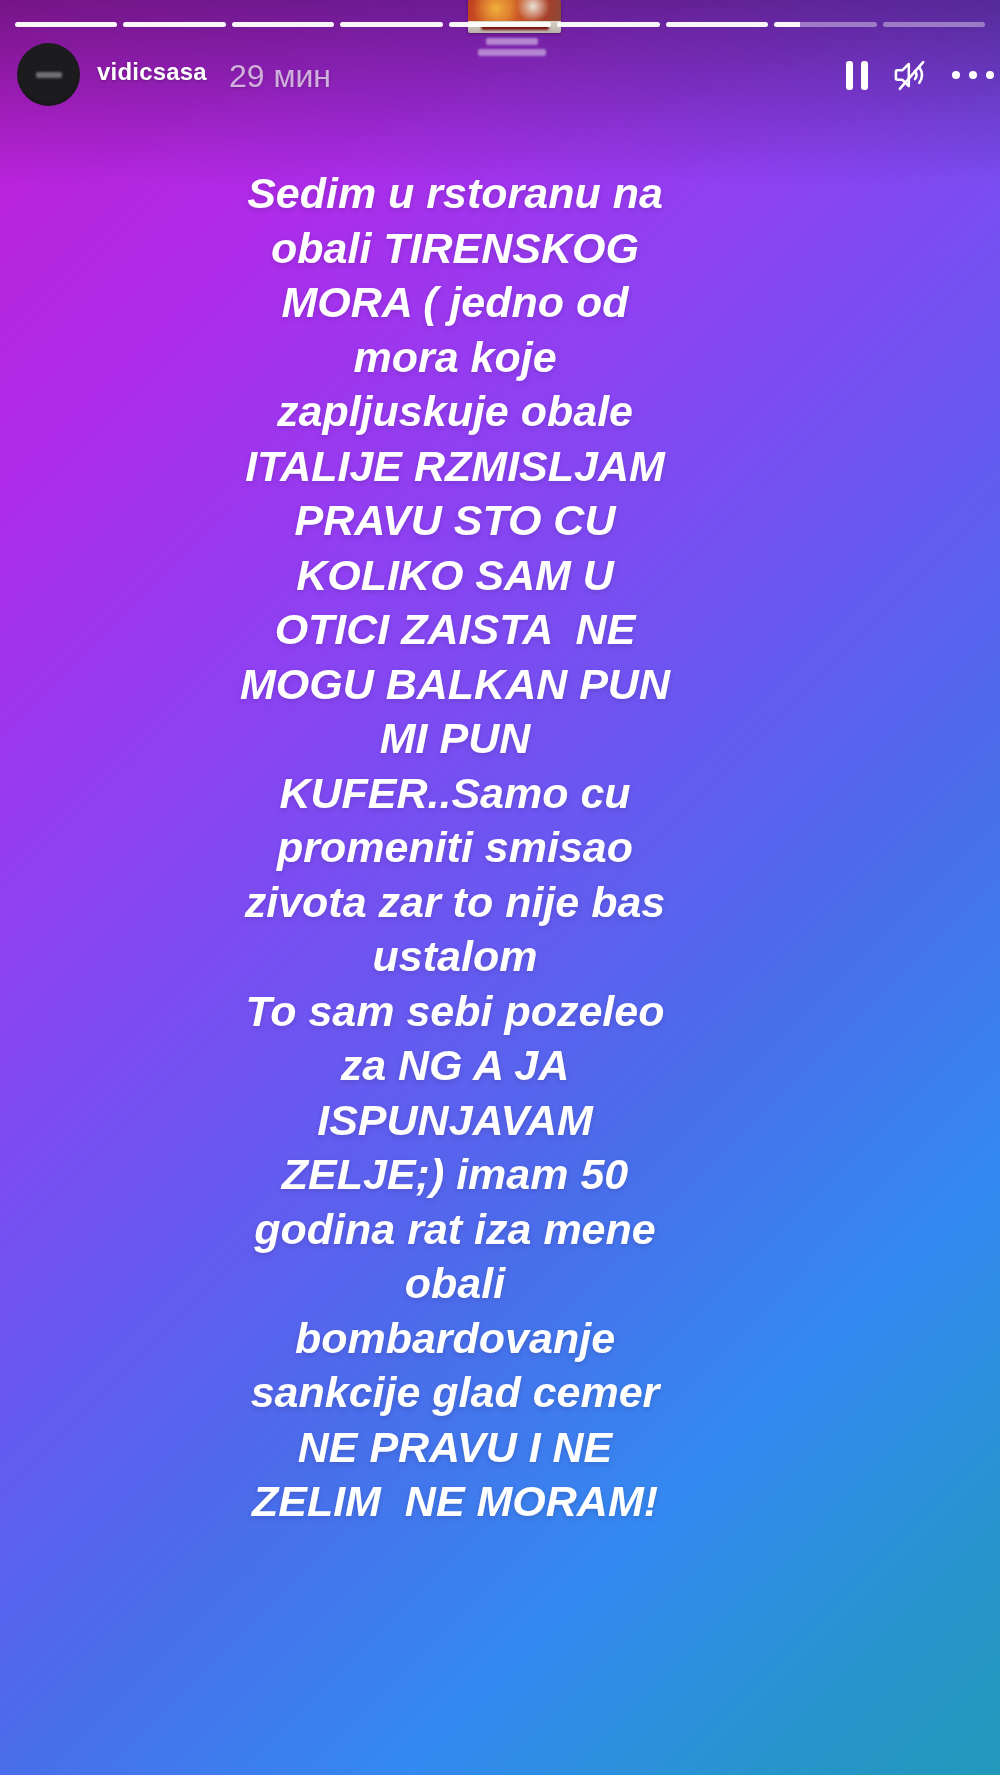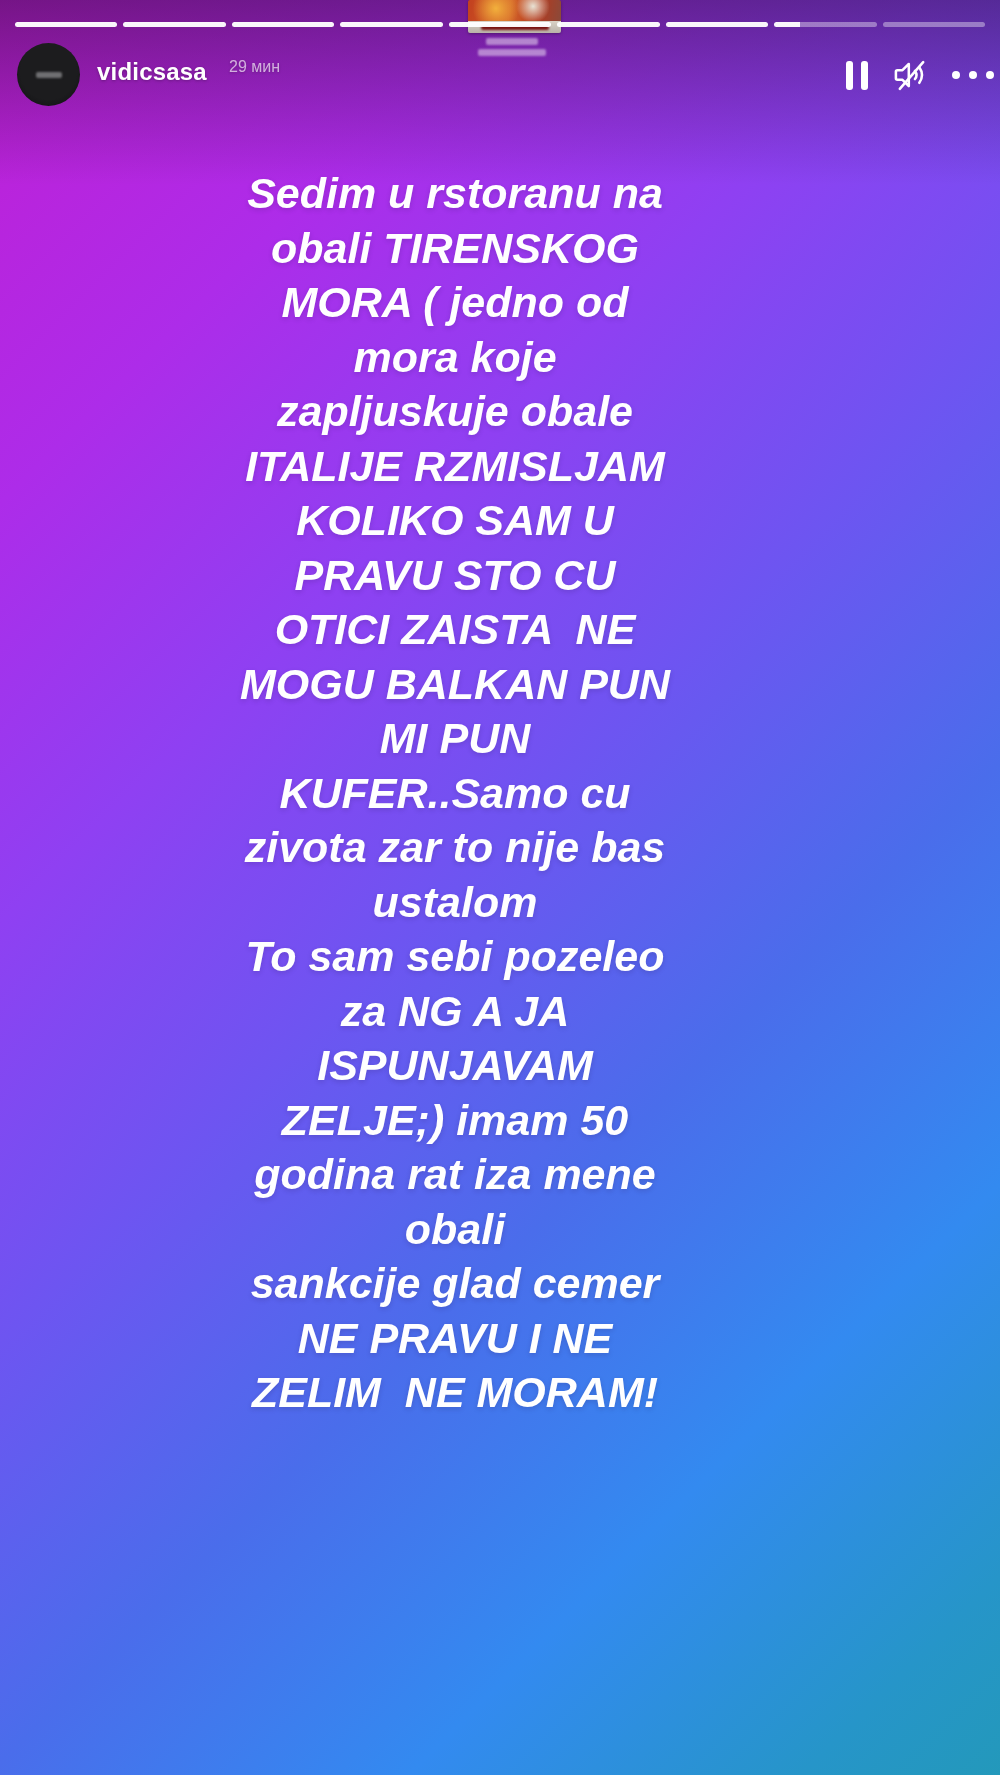--- a/index.html
+++ b/index.html
@@ -75,21 +75,21 @@
     cursor:pointer;
   }
   .avatar-mark{width:26px;height:6px;border-radius:2px;background:#6f6f72;filter:blur(1px);}
   .username{
     position:absolute;left:97px;top:18px;
     color:#ffffff;font-size:24px;font-weight:700;letter-spacing:0.2px;
     text-shadow:0 1px 3px rgba(0,0,0,0.25);cursor:pointer;
   }
   .timestamp{
     position:absolute;left:229px;top:18px;
-    color:rgba(255,255,255,0.65);font-size:16px;font-weight:400;
+    color:rgba(255,255,255,0.65);font-size:32px;font-weight:400;
     text-shadow:0 1px 3px rgba(0,0,0,0.2);
   }
   .controls{position:absolute;right:30px;top:0;height:70px;display:flex;align-items:center;gap:22px;}
   .ctrl{background:none;border:none;padding:0;margin:0;cursor:pointer;display:flex;align-items:center;}
   .pause-glyph{display:flex;gap:8px;}
   .pause-glyph span{display:block;width:7px;height:29px;border-radius:3px;background:#fff;}
   .dots{display:flex;gap:9px;align-items:center;}
   .dots span{display:block;width:8px;height:8px;border-radius:50%;background:#fff;}
 
   
@@ -163,32 +163,34 @@
     </div>
   </div>
 
   <div class="story-text" id="story-text">
       <div class="story-line">Sedim u rstoranu na</div>
       <div class="story-line">obali TIRENSKOG</div>
       <div class="story-line">MORA ( jedno od</div>
       <div class="story-line">mora koje</div>
       <div class="story-line">zapljuskuje obale</div>
       <div class="story-line">ITALIJE RZMISLJAM</div>
+      <div class="story-line">PRAVU STO CU</div>
       <div class="story-line">KOLIKO SAM U</div>
-      <div class="story-line">PRAVU STO CU</div>
       <div class="story-line">OTICI ZAISTA  NE</div>
       <div class="story-line">MOGU BALKAN PUN</div>
       <div class="story-line">MI PUN</div>
       <div class="story-line">KUFER..Samo cu</div>
+      <div class="story-line">promeniti smisao</div>
       <div class="story-line">zivota zar to nije bas</div>
       <div class="story-line">ustalom</div>
       <div class="story-line">To sam sebi pozeleo</div>
       <div class="story-line">za NG A JA</div>
       <div class="story-line">ISPUNJAVAM</div>
       <div class="story-line">ZELJE;) imam 50</div>
       <div class="story-line">godina rat iza mene</div>
       <div class="story-line">obali</div>
+      <div class="story-line">bombardovanje</div>
       <div class="story-line">sankcije glad cemer</div>
       <div class="story-line">NE PRAVU I NE</div>
       <div class="story-line">ZELIM  NE MORAM!</div>
     </div>
 
 </div>
 
 </body></html>

